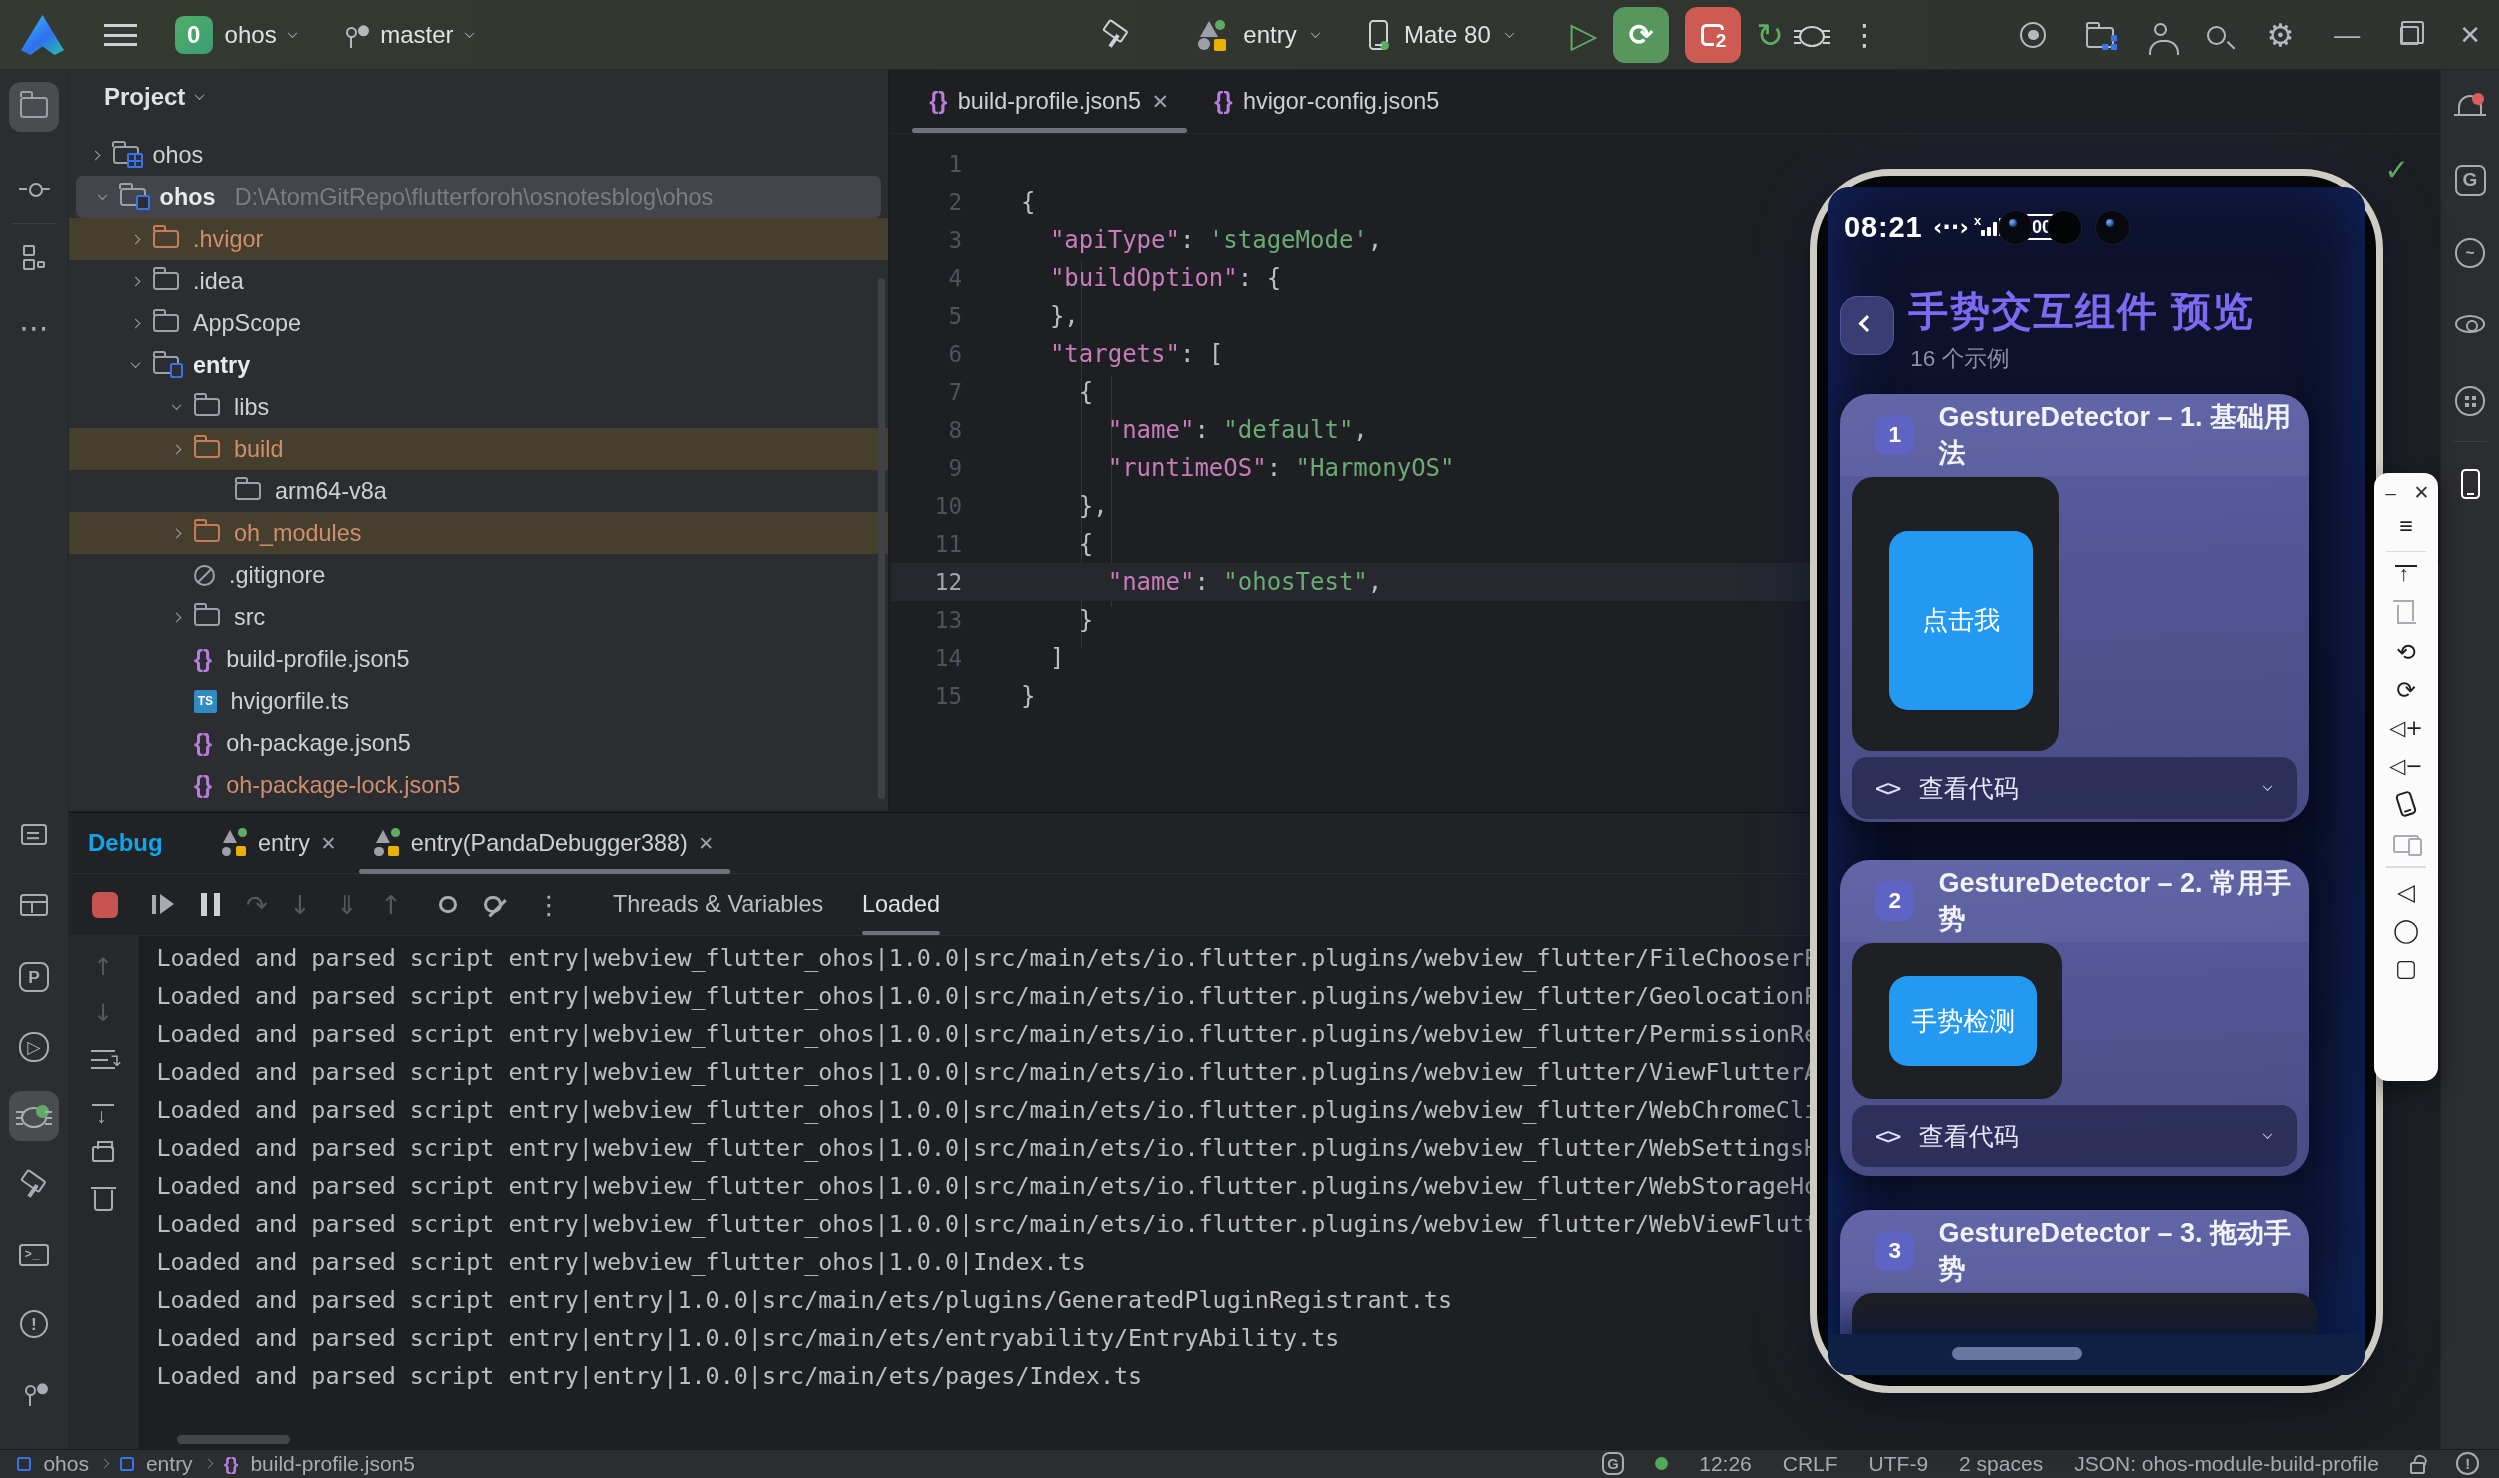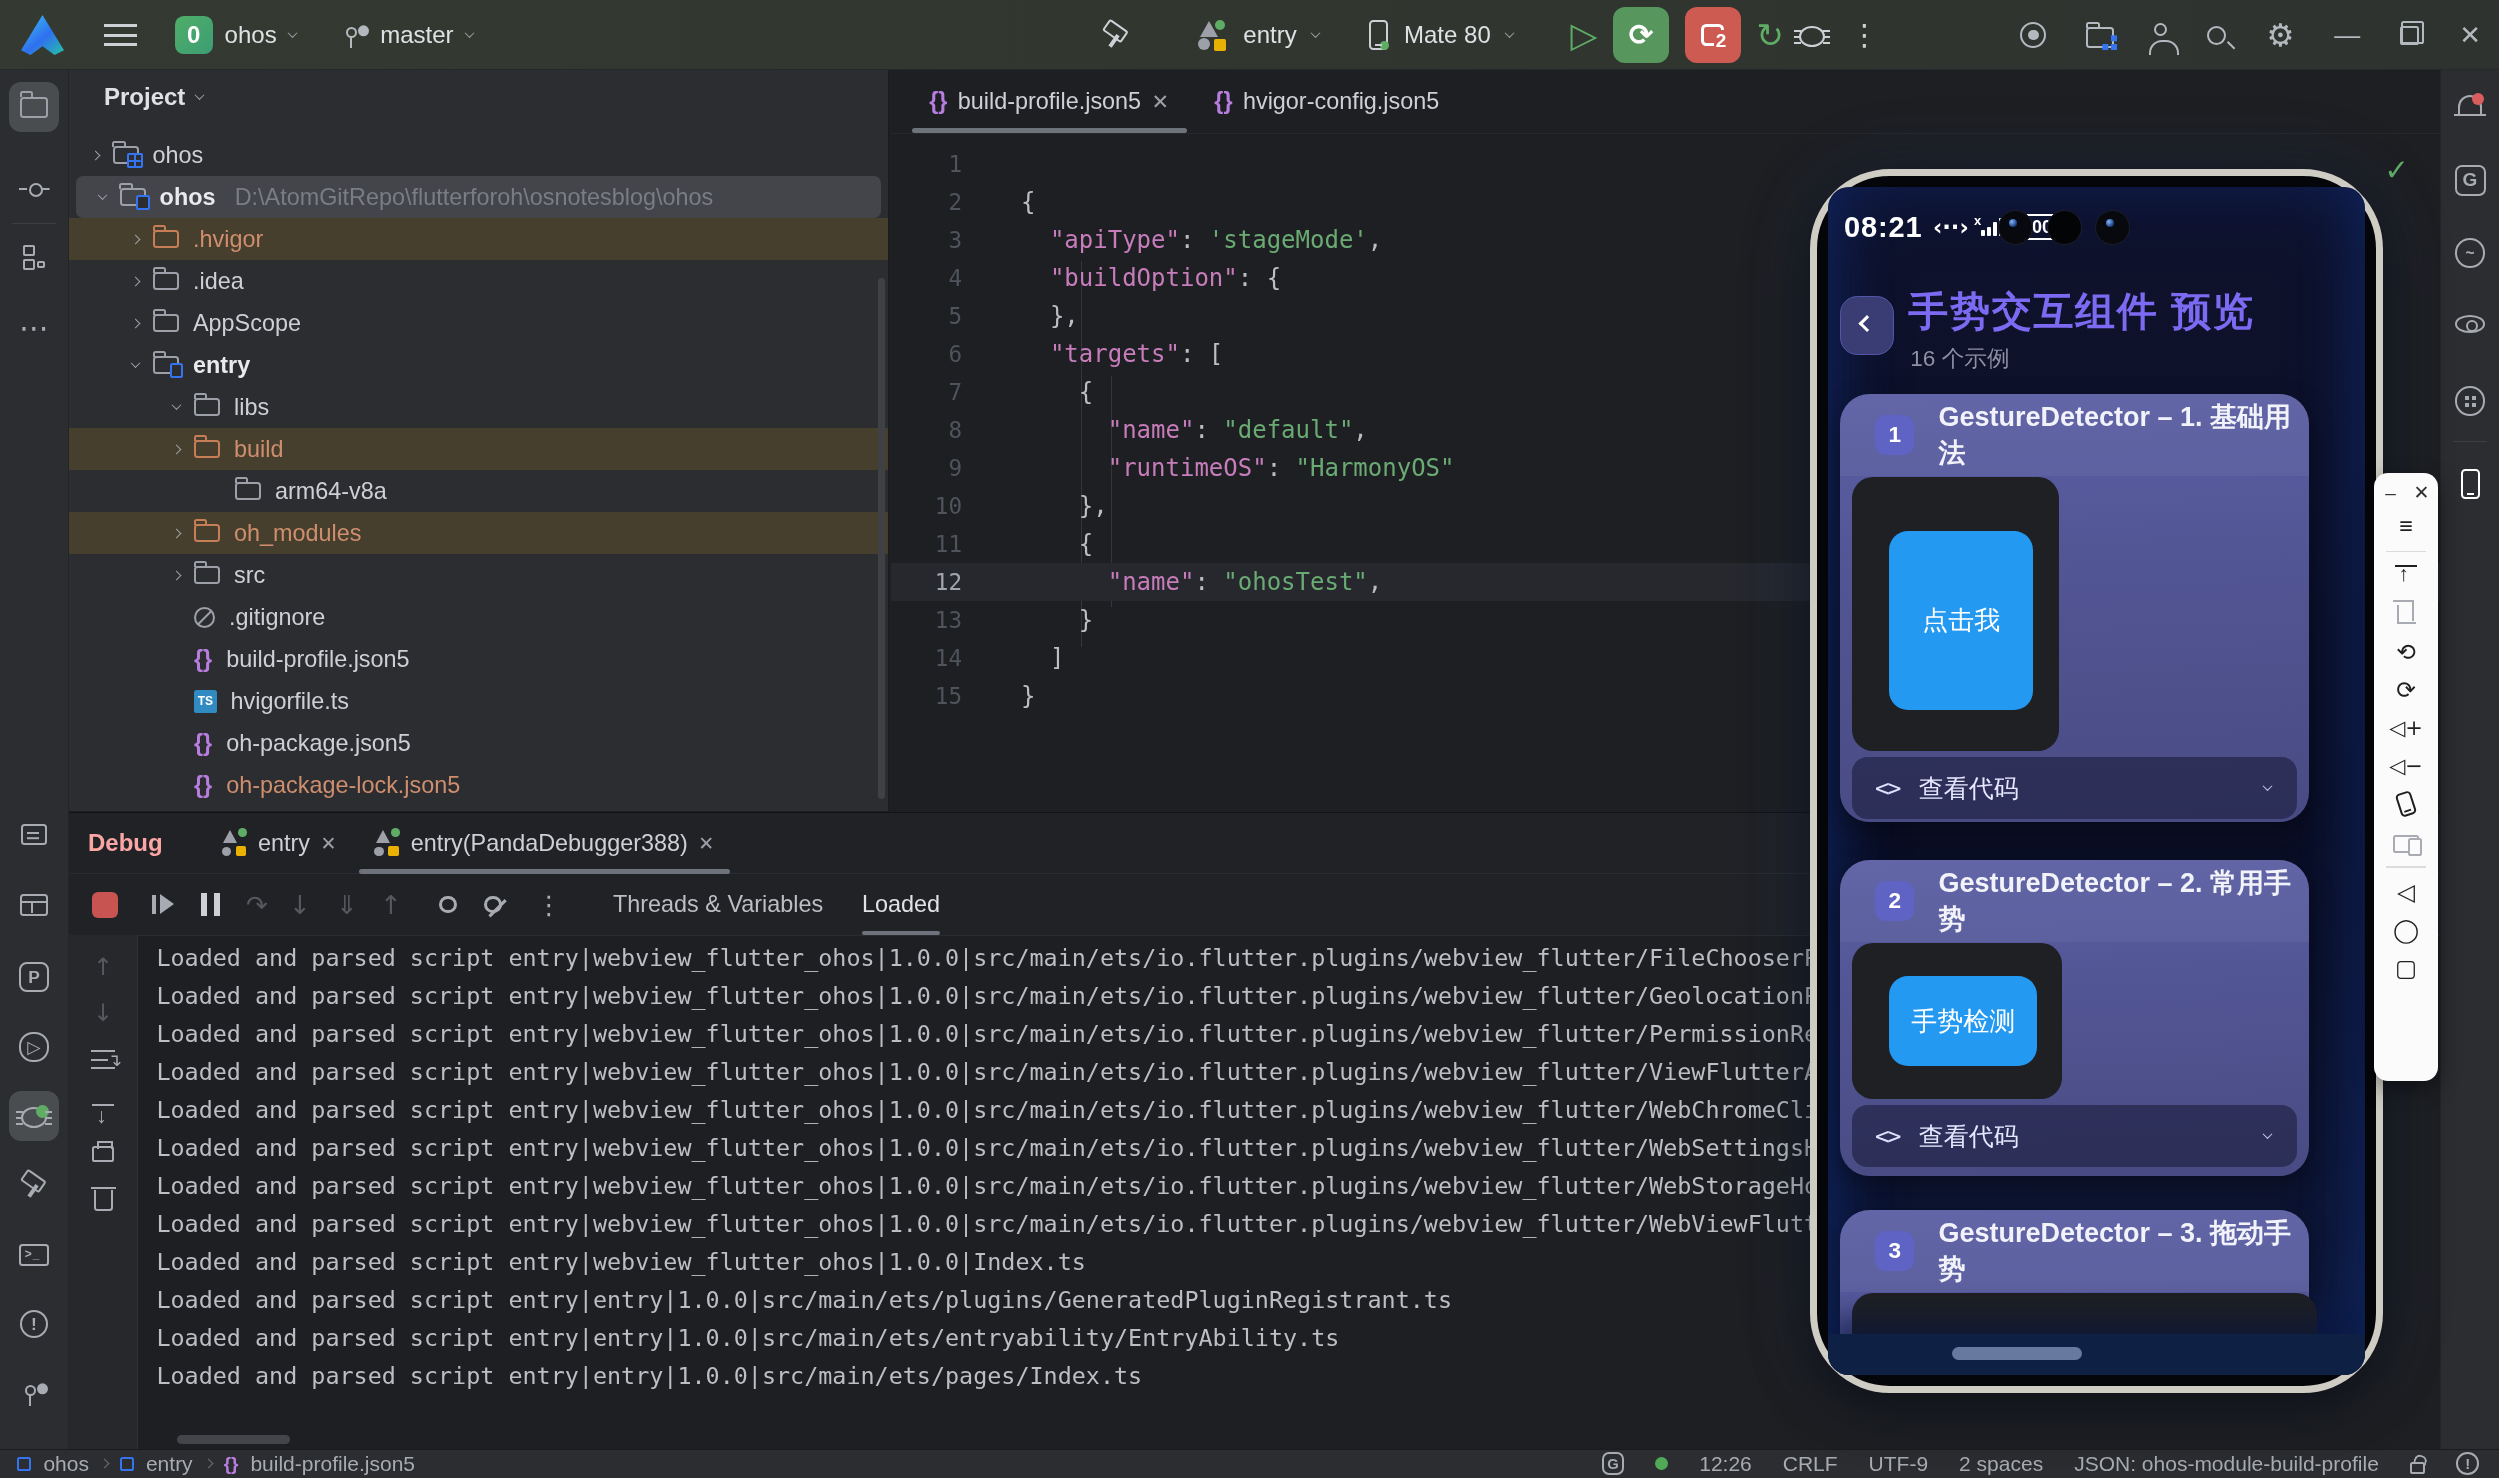--- a/index.html
+++ b/index.html
@@ -126,21 +126,21 @@
   .crow{display:flex;height:38px;align-items:center}
   .crow.cur{background:#26282e}
   .crow .ln{width:95px;text-align:right;padding-right:24px;color:#4e535c;font-size:22.6px;flex:none}
   .crow.cur .ln{color:#a1a6ae}
   .crow .ct{margin-left:35px;white-space:pre}
   .tk-k{color:#c77dbb}.tk-s{color:#6aab73}.tk-p{color:#bcbec4}
   .guide{position:absolute;width:0.9px;background:#33363b}
   
   #debug{position:absolute;left:69px;top:812px;right:59px;height:638px;background:#1e1f22;border-top:0.9px solid #111214;z-index:4}
   #dhead{position:relative;height:61px;background:#212226;display:flex;align-items:center;border-bottom:0.9px solid #2a2c30}
-  #dhead .ttl{font-weight:700;color:#fca5a5;font-size:24px;margin-left:19px}
+  #dhead .ttl{font-weight:700;color:#0ea5e9;font-size:24px;margin-left:19px}
   .dtab{position:relative;display:flex;align-items:center;gap:10.4px;padding:0 19px;height:100%;color:#ced0d6;font-size:23.4px}
   .dtab .x{color:#9da0a8;font-size:19px}
   .dtab.active::after{content:"";position:absolute;left:3.5px;right:3.5px;bottom:-0.9px;height:5.2px;border-radius:2.6px;background:#6e727b}
   .minirun{position:relative;width:26px;height:26px;flex:none}
   .minirun .tri{position:absolute;left:1.7px;top:0;width:0;height:0;border-left:7.8px solid transparent;border-right:7.8px solid transparent;border-bottom:13px solid #9da0a8}
   .minirun .cir{position:absolute;left:0;bottom:0;width:9.5px;height:9.5px;border-radius:50%;background:#9da0a8}
   .minirun .sq{position:absolute;right:1.7px;bottom:0;width:10.4px;height:10.4px;background:#e8b104;border-radius:1.7px}
   .minirun .gd{position:absolute;right:0.9px;top:-1.7px;width:8.7px;height:8.7px;border-radius:50%;background:#5fad65}
   #dtools{position:relative;height:62px;background:#212226;border-bottom:0.9px solid #2a2c30;display:flex;align-items:center}
   .dtool{position:absolute;top:50%;transform:translate(-50%,-50%);display:flex;align-items:center;justify-content:center;width:38px;height:38px;color:#a8abb2;font-size:26px}
@@ -386,28 +386,28 @@
         <span class="cv sm h"></span>
         <span class="fold"></span>
         <span class="tlabel">arm64-v8a</span>
       </div>
       <div class="trow exrow" style="padding-left: 104px;">
         <span class="cv sm r"></span>
         <span class="fold ex"></span>
         <span class="tlabel or">oh_modules</span>
       </div>
       <div class="trow" style="padding-left: 104px;">
+        <span class="cv sm h"></span>
+        <span class="ign"></span>
+        <span class="tlabel">.gitignore</span>
+      </div>
+      <div class="trow" style="padding-left: 104px;">
         <span class="cv sm r"></span>
         <span class="fold"></span>
         <span class="tlabel">src</span>
-      </div>
-      <div class="trow" style="padding-left: 104px;">
-        <span class="cv sm h"></span>
-        <span class="ign"></span>
-        <span class="tlabel">.gitignore</span>
       </div>
       <div class="trow" style="padding-left: 104px;">
         <span class="cv sm h"></span>
         <span class="jsonic">{}</span>
         <span class="tlabel">build-profile.json5</span>
       </div>
       <div class="trow" style="padding-left: 104px;">
         <span class="cv sm h"></span>
         <span class="tsic">TS</span>
         <span class="tlabel">hvigorfile.ts</span>

